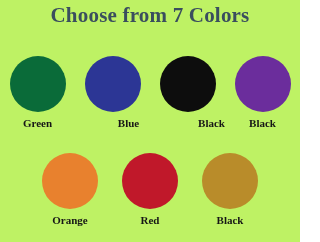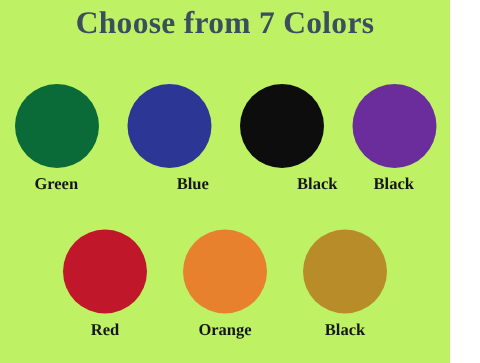--- a/index.html
+++ b/index.html
@@ -99,27 +99,27 @@
     <div class="swatch">
       <span class="swatch-dot" style="background-color: rgb(107, 45, 156);"></span>
       <span class="swatch-label" style="color: rgb(22, 22, 22);">Black</span>
     </div>
 
   </div>
 
   <div class="swatch-row row-bottom">
 
     <div class="swatch">
-      <span class="swatch-dot" style="background-color: rgb(192, 24, 42);"></span>
-      <span class="swatch-label" style="color: rgb(22, 22, 22);">Red</span>
+      <span class="swatch-dot" style="background-color: rgb(232, 129, 46);"></span>
+      <span class="swatch-label" style="color: rgb(22, 22, 22);">Orange</span>
     </div>
 
     <div class="swatch">
-      <span class="swatch-dot" style="background-color: rgb(232, 129, 46);"></span>
-      <span class="swatch-label" style="color: rgb(22, 22, 22);">Orange</span>
+      <span class="swatch-dot" style="background-color: rgb(192, 24, 42);"></span>
+      <span class="swatch-label" style="color: rgb(22, 22, 22);">Red</span>
     </div>
 
     <div class="swatch">
       <span class="swatch-dot" style="background-color: rgb(185, 140, 42);"></span>
       <span class="swatch-label" style="color: rgb(22, 22, 22);">Black</span>
     </div>
 
   </div>
 
 </div>

